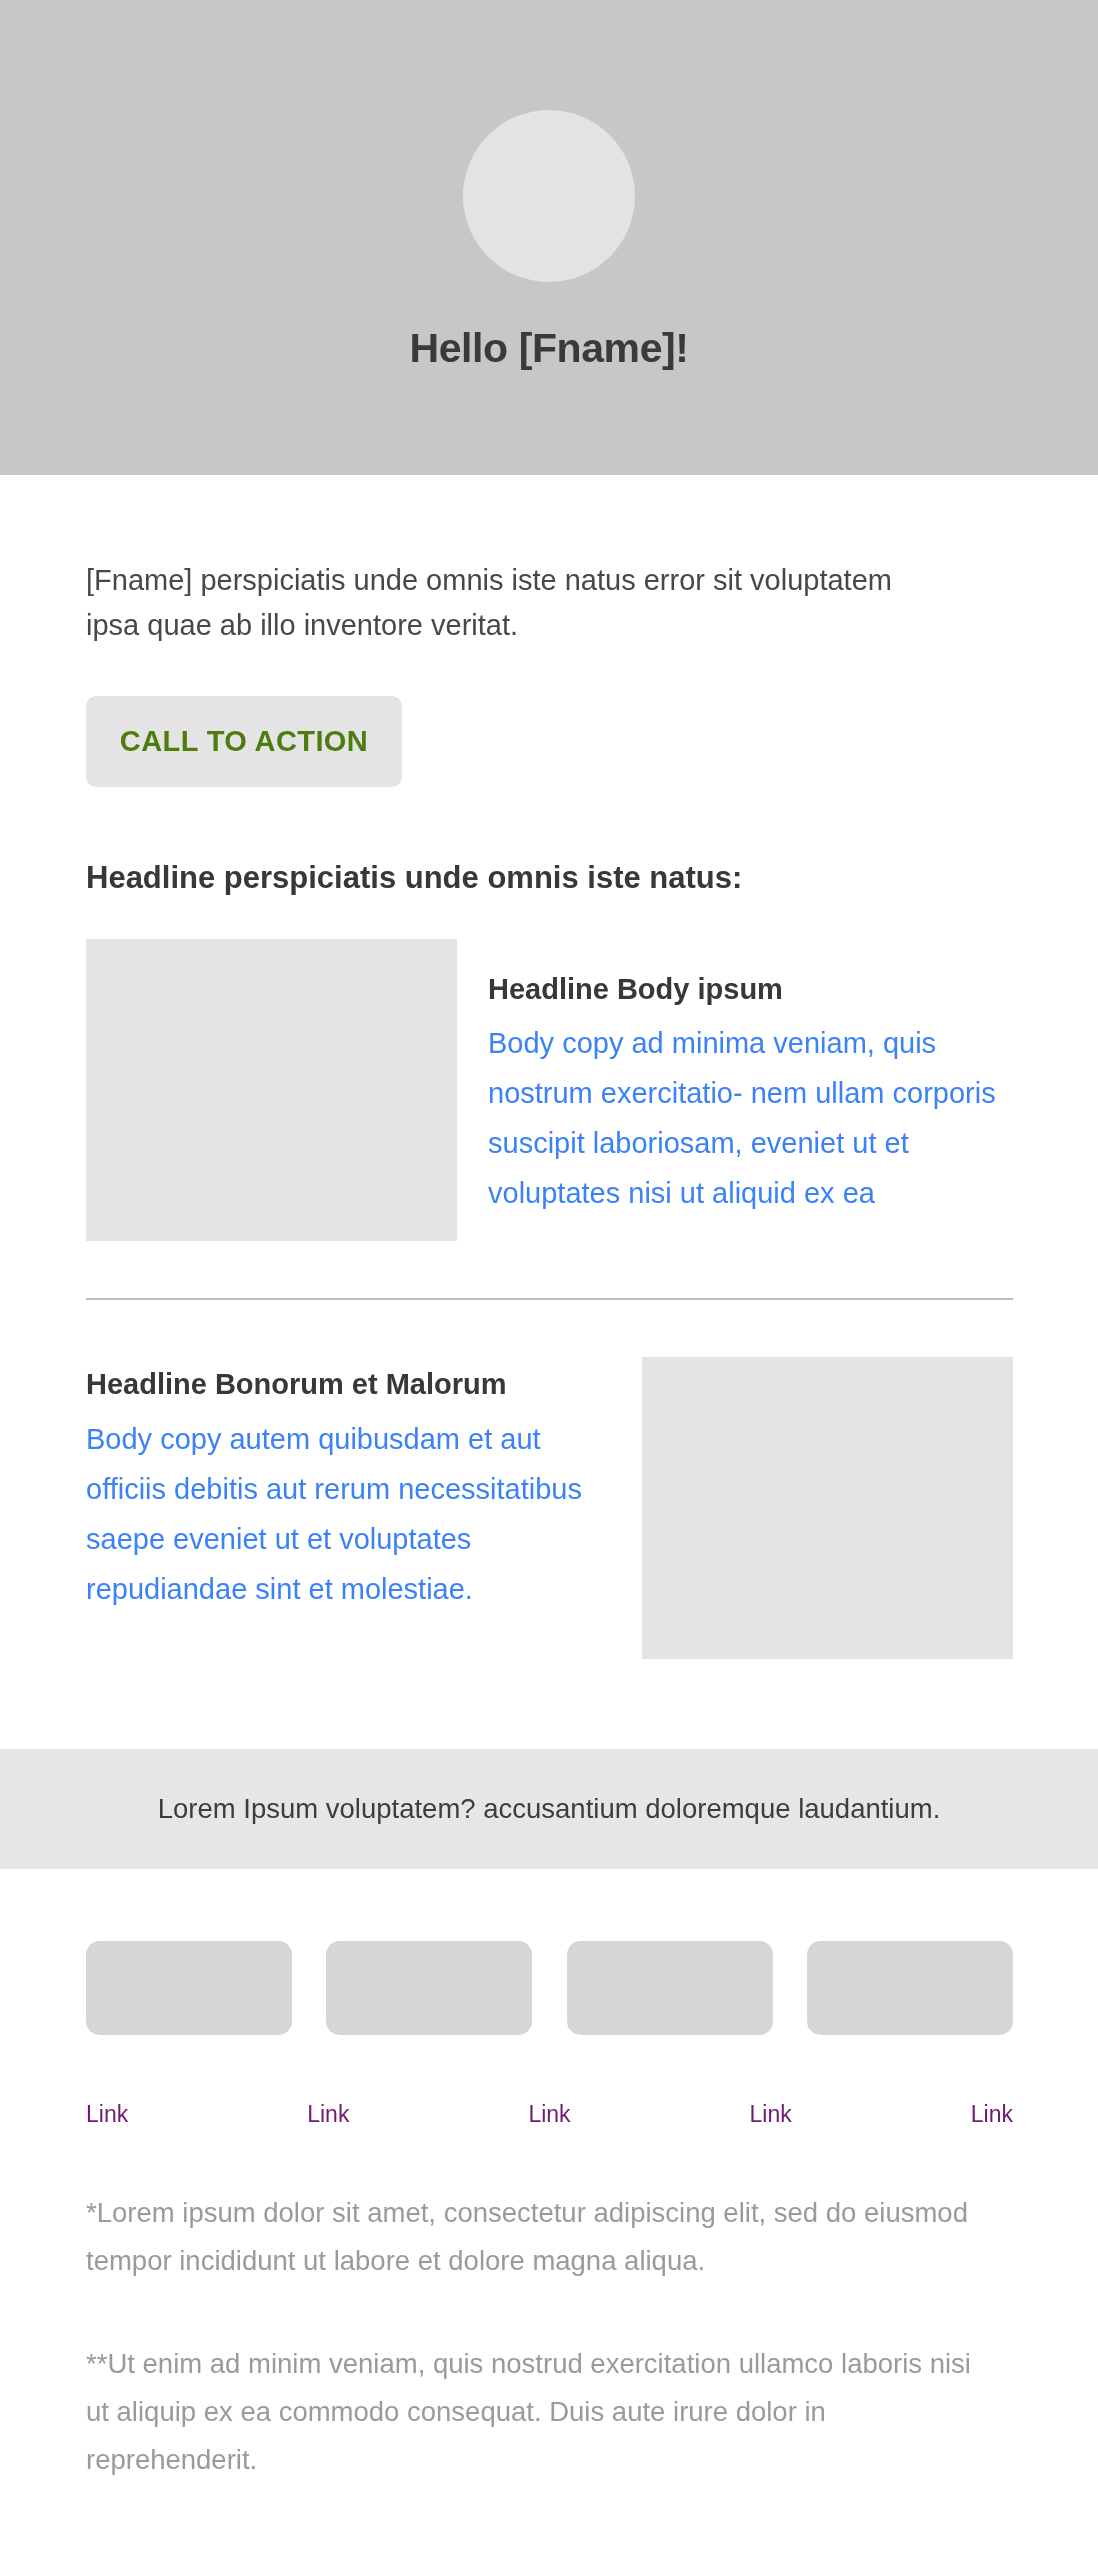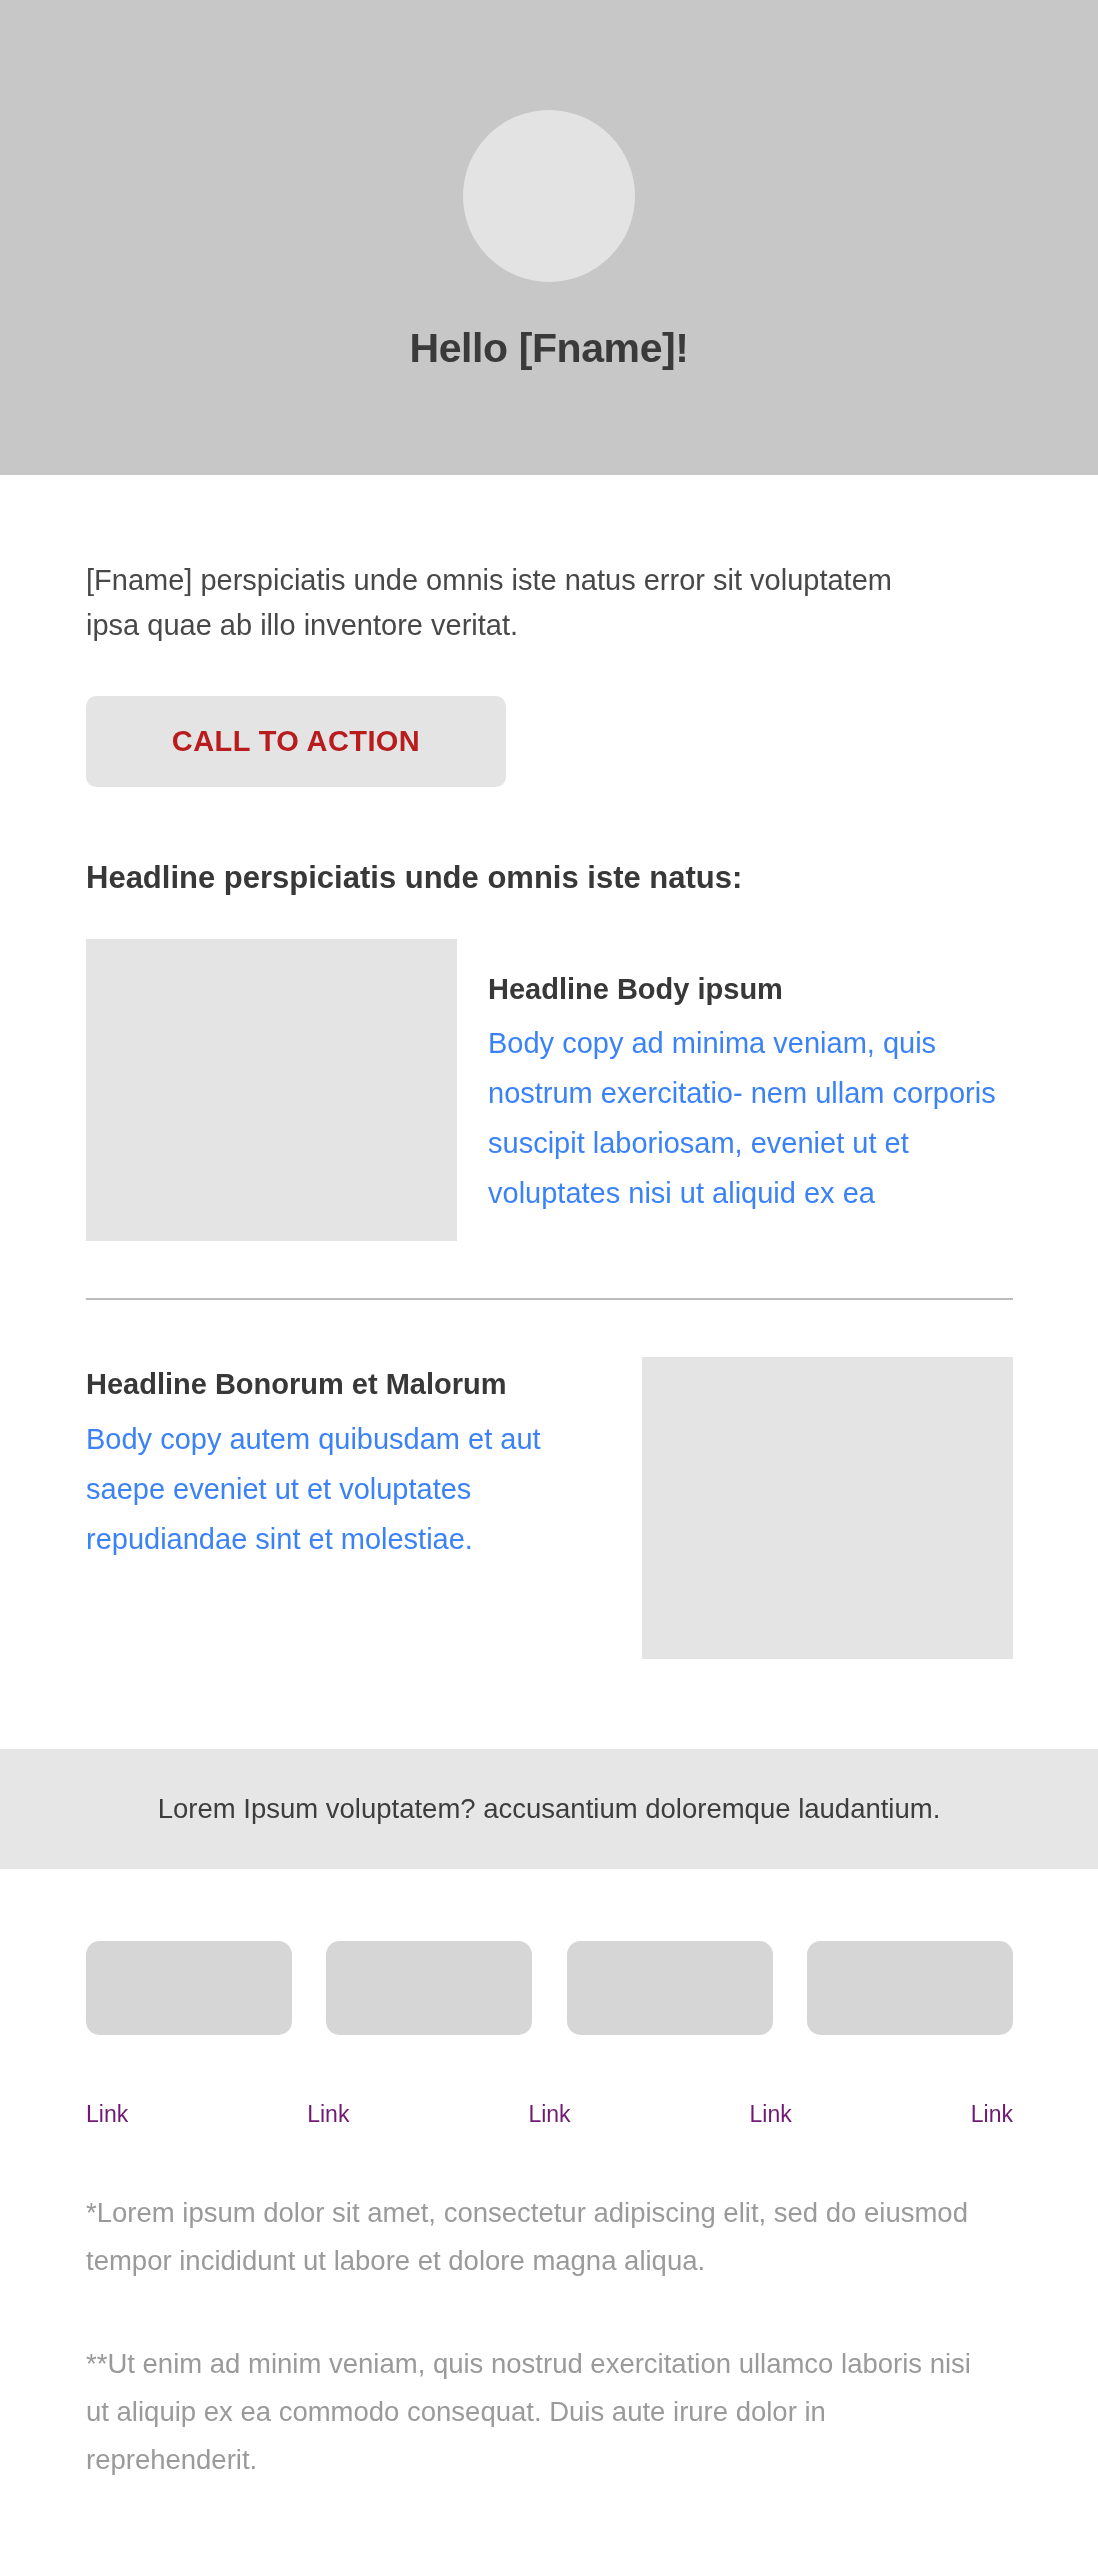--- a/index.html
+++ b/index.html
@@ -36,26 +36,26 @@
   .intro { margin-top: 83px; }
   .intro .line {
     font-size: 29px; line-height: 45px;
     color: #484848;
   }
 
   
   .cta {
     display: block;
     margin-top: 48px;
-    width: 420px; height: 91px;
+    width: 316px; height: 91px;
     background: #e4e4e4;
     border: none; border-radius: 10.3px;
     font-family: "Liberation Sans", sans-serif;
     font-size: 29px; font-weight: bold;
-    color: #b91c1c;
+    color: #4d7c0f;
     letter-spacing: 0.4px;
     text-align: center;
     cursor: pointer;
   }
 
   
   .section-headline {
     margin-top: 72px;
     font-size: 31px; font-weight: bold;
     color: #383838;
@@ -167,20 +167,21 @@
     </div>
   </section>
 
   <div class="divider"></div>
 
   <section class="feature-row row-2">
     <div class="feature-text">
       <h3 class="feature-headline">Headline Bonorum et Malorum</h3>
       <div class="feature-body">
         <div class="line">Body copy autem quibusdam et aut</div>
+        <div class="line">officiis debitis aut rerum necessitatibus</div>
         <div class="line">saepe eveniet ut et voluptates</div>
         <div class="line">repudiandae sint et molestiae.</div>
       </div>
     </div>
     <div class="img-ph"></div>
   </section>
 
 </main>
 
 <div class="banner">

